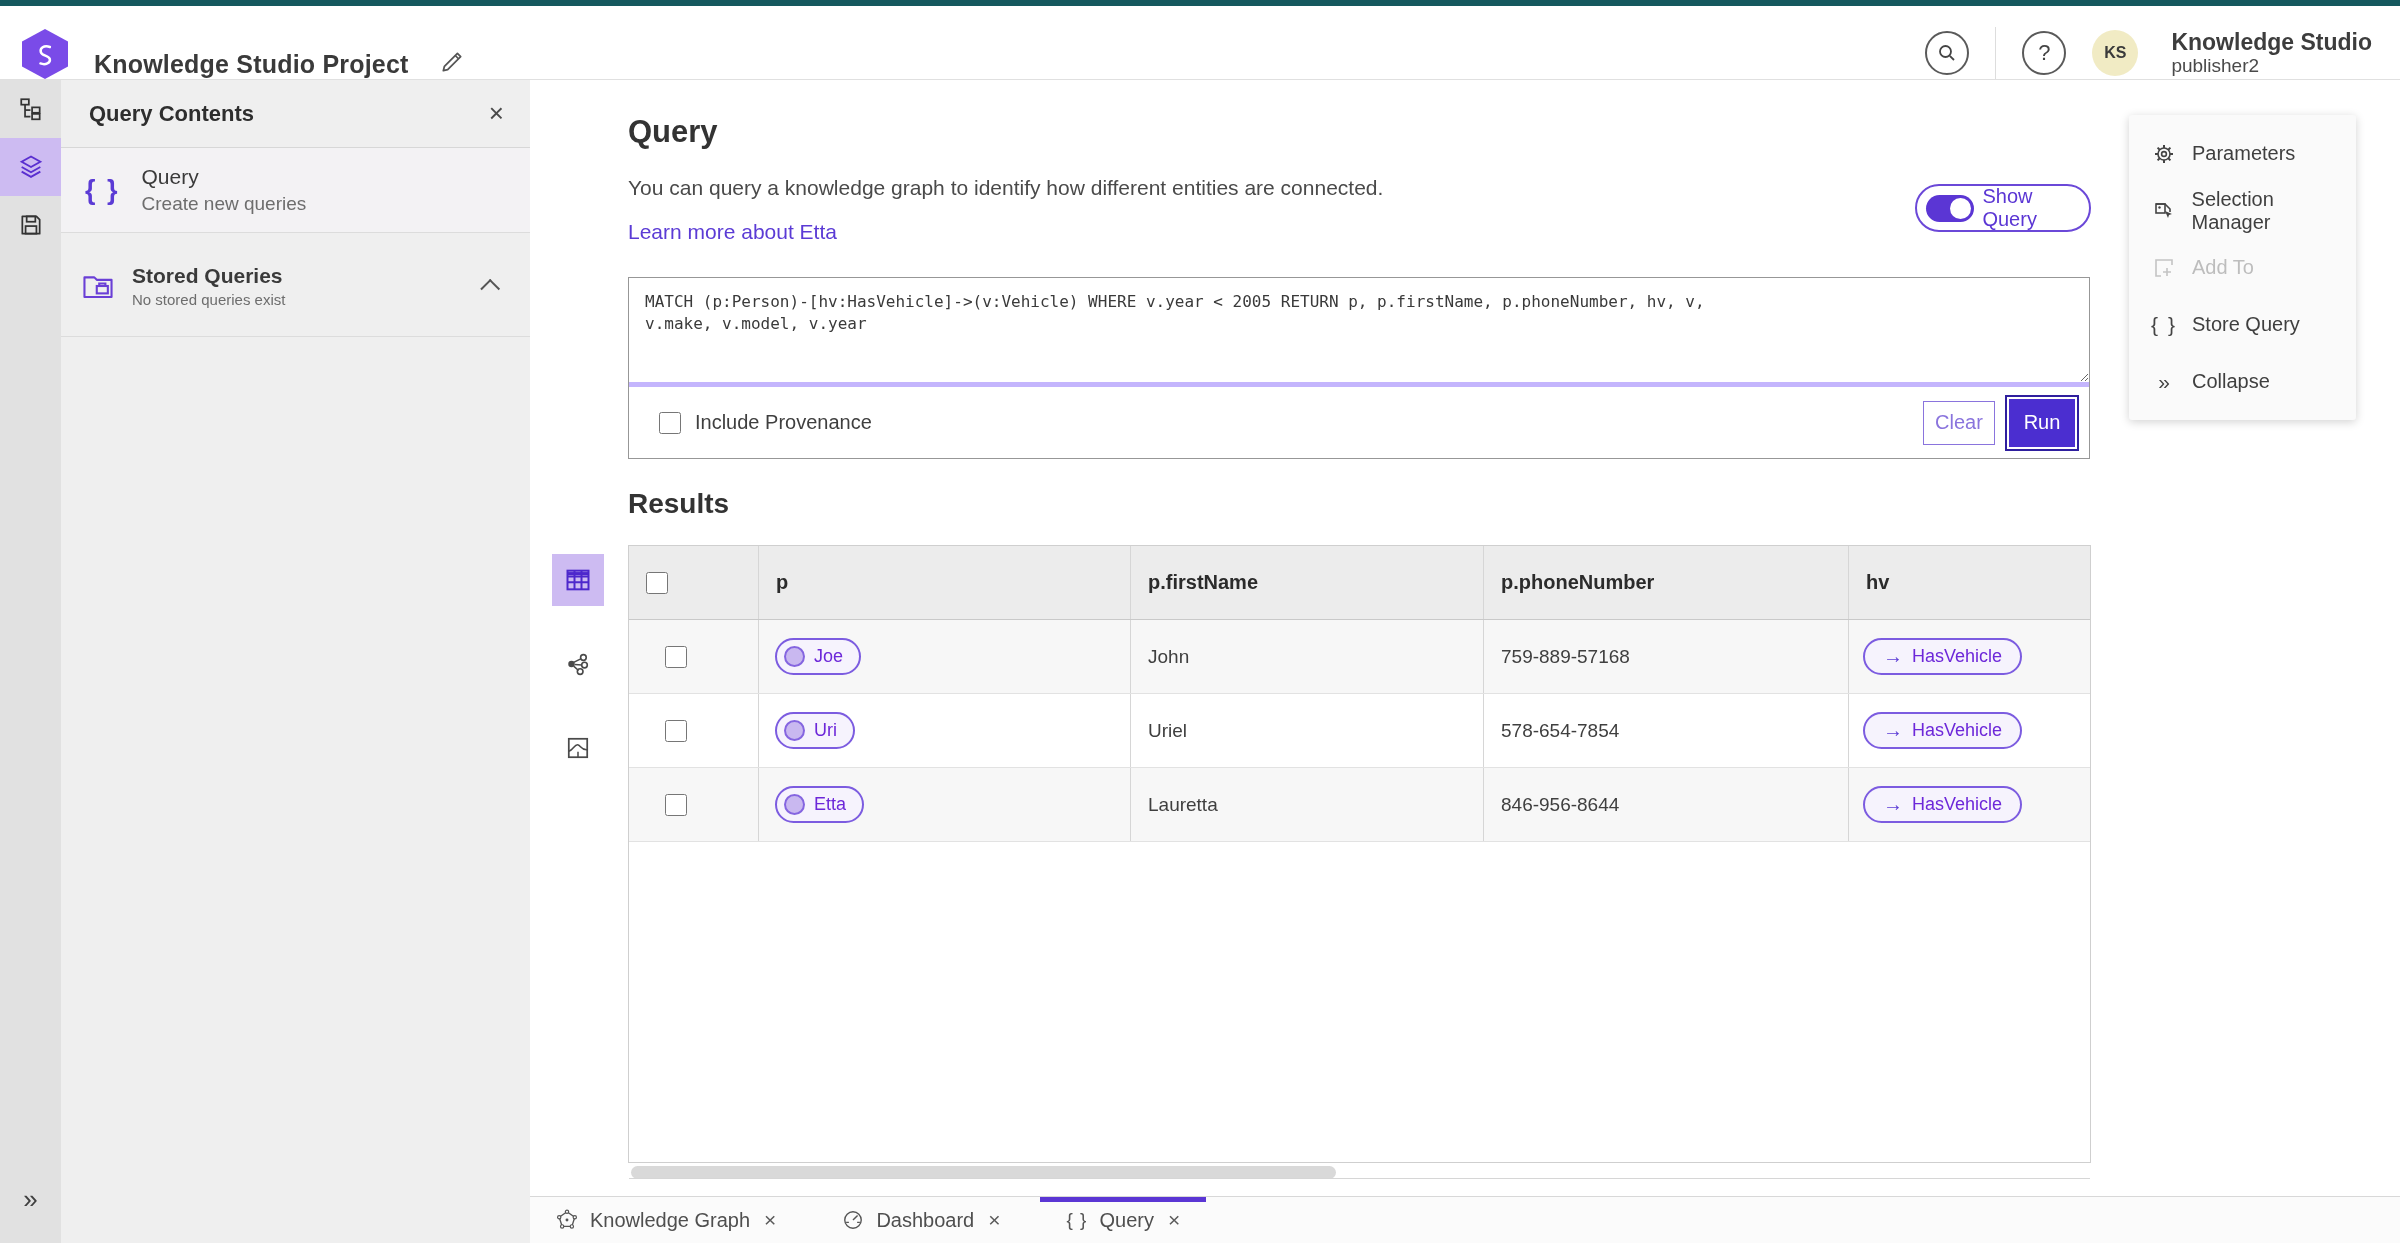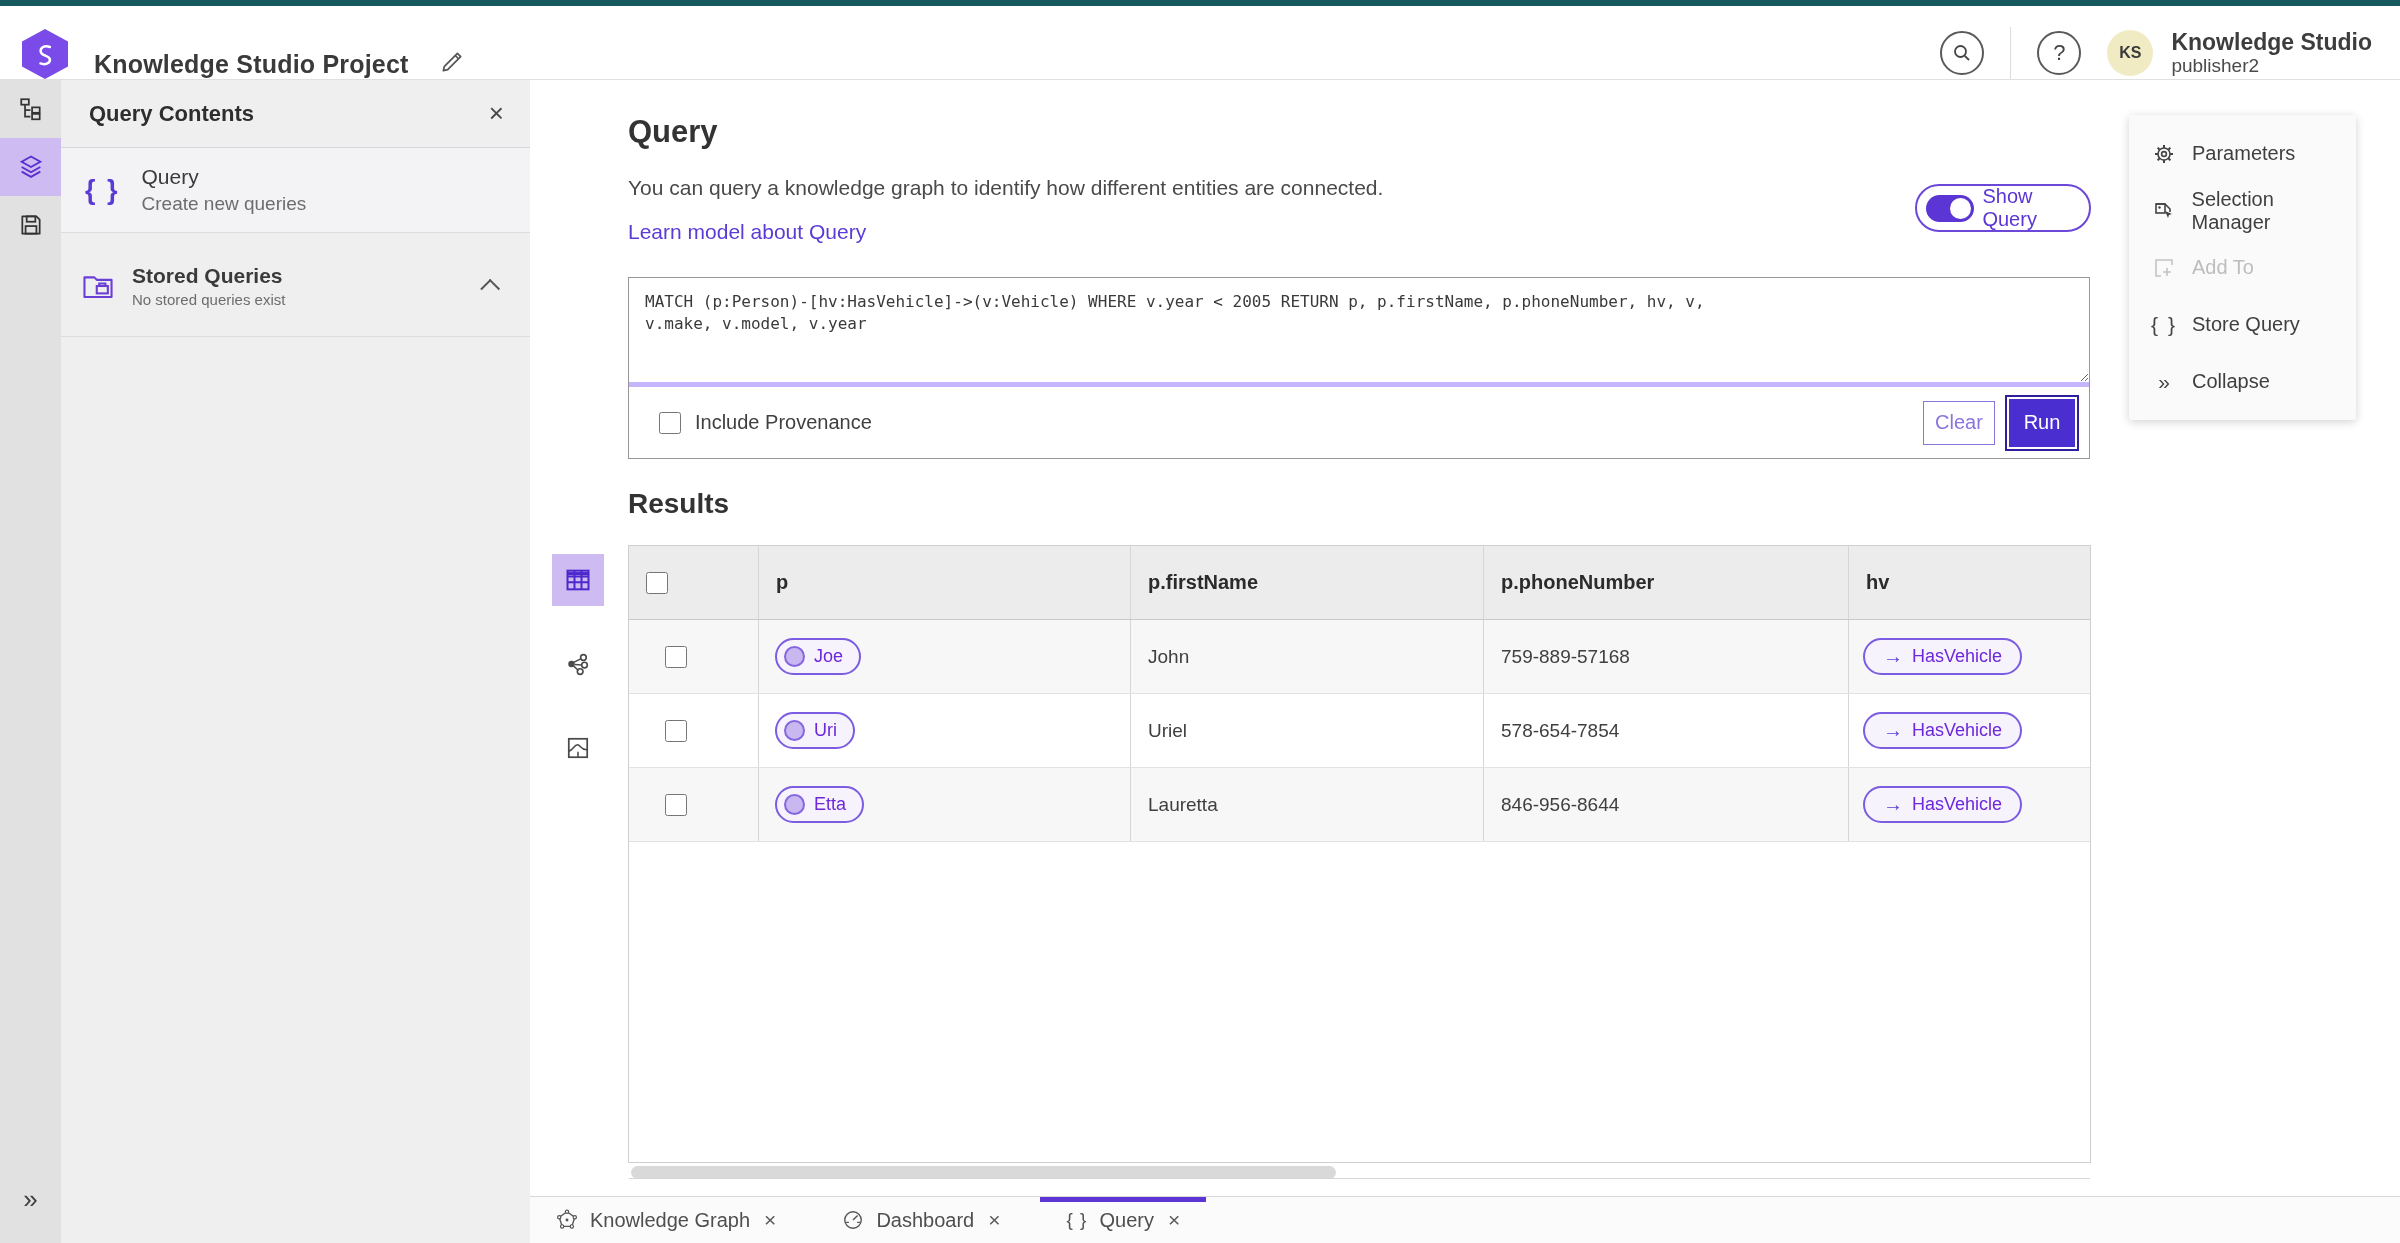--- a/index.html
+++ b/index.html
@@ -14,21 +14,21 @@
           clip-path:polygon(50% 0,100% 25%,100% 75%,50% 100%,0 75%,0 25%);
           display:flex; align-items:center; justify-content:center; }
   .project-title { margin-left:26px; font-size:25px; font-weight:600; color:#3a3a3a; letter-spacing:.2px; }
   .pencil-btn { margin-left:30px; width:34px; height:34px; border:none; background:transparent; cursor:pointer; }
   .topbar-right { margin-left:auto; display:flex; align-items:center; margin-right:28px; }
   .circle-btn { width:44px; height:44px; border-radius:50%; border:2px solid #5a5a5a; background:#fff;
                 display:flex; align-items:center; justify-content:center; font-size:22px; color:#444; cursor:pointer; }
   .tb-divider { width:1px; height:52px; background:#ddd; margin:0 26px; }
   .avatar { width:46px; height:46px; border-radius:50%; background:#f1ebc4; display:flex; align-items:center;
             justify-content:center; font-size:16px; font-weight:700; color:#3a3a3a; margin:0 18px 0 26px; }
-  .user-block { line-height:1.15; }
+  .user-block { line-height:1.15;margin-left:15px; }
   .user-block .app-name { font-size:23px; font-weight:700; color:#3d3d3d; }
   .user-block .user-name { font-size:19px; color:#4a4a4a; }
 
   
   .rail { position:absolute; left:0; top:80px; width:61px; height:1163px; background:#e1e1e1; }
   .rail-item { width:61px; height:58px; display:flex; align-items:center; justify-content:center; cursor:pointer; }
   .rail-item.sel { background:#cdbbf2; }
   .rail-expand { position:absolute; left:0; bottom:28px; width:61px; text-align:center;
                  font-size:26px; color:#3f3f3f; cursor:pointer; }
 
@@ -226,21 +226,21 @@
       <div class="t2">No stored queries exist</div>
     </span>
     <span class="chev-up"></span>
   </div>
   <div class="panel-div"></div>
 </aside>
 
 <main class="main">
   <h1 class="h1">Query</h1>
   <p class="desc">You can query a knowledge graph to identify how different entities are connected.</p>
-  <a class="learn">Learn model about Query</a>
+  <a class="learn">Learn more about Etta</a>
 
   <div class="showquery">
     <span class="sq-track">
         <span class="sq-knob"></span>
       </span>
     <span class="sq-label">Show Query</span>
   </div>
 
   <div class="querybox">
     <textarea spellcheck="false" style="">MATCH (p:Person)-[hv:HasVehicle]-&gt;(v:Vehicle) WHERE v.year &lt; 2005 RETURN p, p.firstName, p.phoneNumber, hv, v,

